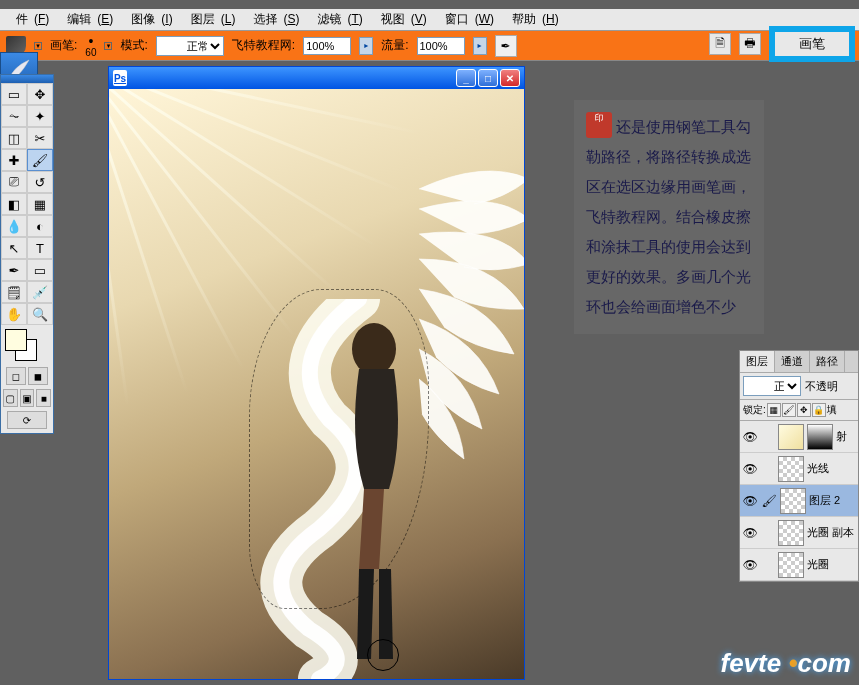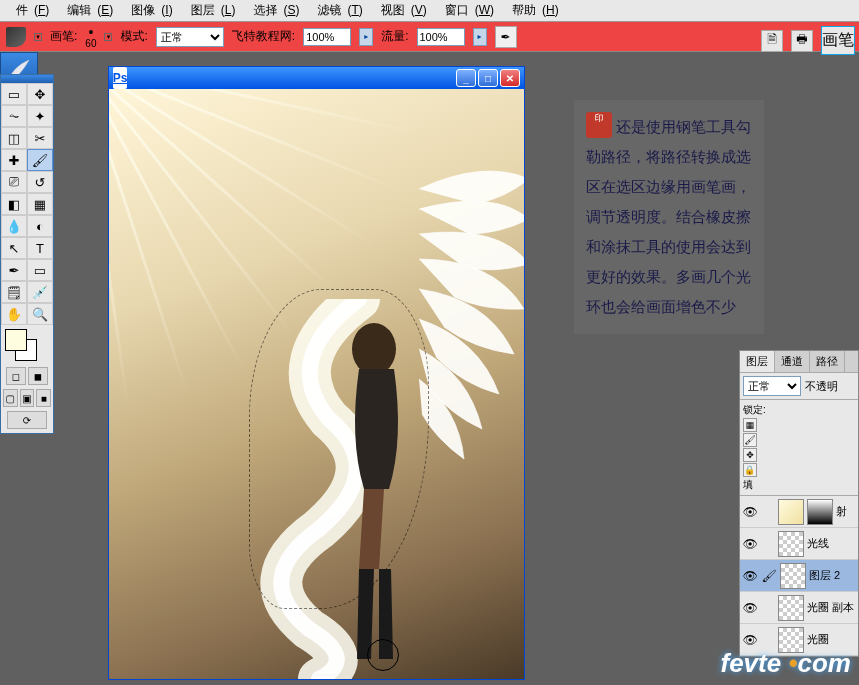--- a/index.html
+++ b/index.html
@@ -1,46 +1,46 @@
 <!DOCTYPE html>
 <html><head>
 <meta charset="utf-8">
 <style>
 * { margin: 0; padding: 0; box-sizing: border-box; font-family: "Microsoft YaHei", SimSun, sans-serif; }
 body { width: 859px; height: 685px; background: #606060; overflow: hidden; position: relative; }
 
-.menubar { background: #e8e8e8; height: 22px; display: flex; align-items: center; padding: 0 4px; font-size: 12px; border-bottom: 1px solid #999; }
+.menubar { background: #e8e8e8; height: 22px; display: flex; align-items: center; padding: 0 4px; font-size: 12px; border-bottom: 1px solid #999; margin-top: 9px; }
 .menubar span { padding: 2px 6px; cursor: pointer; }
 .menubar span u { text-decoration: underline; }
 
-.optionsbar { background: #ef4444; height: 30px; display: flex; align-items: center; padding: 0 6px; font-size: 12px; border-bottom: 1px solid #888; gap: 8px; }
+.optionsbar { background: #f97316; height: 30px; display: flex; align-items: center; padding: 0 6px; font-size: 12px; border-bottom: 1px solid #888; gap: 8px; }
 .brush-icon { width: 20px; height: 20px; background: linear-gradient(135deg, #333, #666); border-radius: 2px 2px 10px 2px; }
 .dropdown-arrow { width: 8px; height: 8px; border: 1px solid #666; display: inline-flex; align-items: center; justify-content: center; font-size: 7px; }
-.opt-select { height: 20px; font-size: 11px; border: 1px solid #7b9ebd; background: #fff; }
+.opt-select { height: 20px; font-size: 11px; border: 1px solid #7b9ebd; background: #fff; padding-left: 26px; }
 .opt-input { width: 48px; height: 18px; font-size: 11px; border: 1px solid #7b9ebd; background: #fff; text-align: left; padding: 0 2px; }
 .spinner { width: 14px; height: 18px; background: #c5d6e8; border: 1px solid #7b9ebd; display: inline-flex; align-items: center; justify-content: center; font-size: 8px; color: #0046a0; }
 .opt-icon { width: 22px; height: 22px; border: 1px solid #aaa; background: #f0f0f0; display: flex; align-items: center; justify-content: center; font-size: 12px; }
 
 .toolbox { position: absolute; left: 0; top: 74px; width: 54px; background: #e8e8e8; border: 1px solid #3b6ea5; }
 .toolbox-title { background: linear-gradient(#3b8ae5, #1e5fb0); height: 8px; }
 .tool-grid { display: grid; grid-template-columns: 1fr 1fr; }
 .tool { width: 26px; height: 22px; border: 1px solid #ccc; background: #e8e8e8; display: flex; align-items: center; justify-content: center; font-size: 13px; cursor: pointer; }
 .tool.active { background: #bcd4f0; border: 1px solid #5a8fd0; }
 .color-swatches { padding: 4px; position: relative; height: 40px; }
 .fg-swatch { width: 22px; height: 22px; background: #fffde0; border: 1px solid #000; position: absolute; top: 4px; left: 4px; }
 .bg-swatch { width: 22px; height: 22px; background: #fff; border: 1px solid #000; position: absolute; top: 14px; left: 14px; }
 .mode-row { display: flex; justify-content: center; gap: 2px; padding: 2px; }
 .mode-btn { width: 20px; height: 18px; border: 1px solid #aaa; background: #ddd; font-size: 10px; display: flex; align-items: center; justify-content: center; }
 
 .feather-float { position: absolute; left: 0; top: 52px; width: 38px; height: 40px; background: linear-gradient(#3b8ae5, #1e5fb0); border: 1px solid #1a4d88; display: flex; align-items: center; justify-content: center; }
 .feather-float svg { width: 30px; height: 30px; }
 
 .doc-window { position: absolute; left: 108px; top: 66px; width: 417px; height: 614px; border: 1px solid #0046d5; background: #7a7a7a; }
 .doc-titlebar { height: 22px; background: linear-gradient(#3d95ff, #0054e3); display: flex; align-items: center; padding: 0 4px; color: #fff; font-size: 12px; font-weight: bold; }
-.doc-titlebar .ps-icon { width: 14px; height: 22px; background: #fff; border-radius: 2px; margin-right: 4px; display: flex; align-items: center; justify-content: center; font-size: 12px; color: #0054e3; text-decoration: underline; }
+.doc-titlebar .ps-icon { width: 14px; height: 16px; background: #fff; border-radius: 2px; margin-right: 4px; display: flex; align-items: center; justify-content: center; font-size: 10px; color: #0054e3; text-decoration: underline; }
 .win-btns { margin-left: auto; display: flex; gap: 2px; }
 .win-btn { width: 20px; height: 18px; border: 1px solid #fff; border-radius: 3px; display: flex; align-items: center; justify-content: center; font-size: 10px; color: #fff; font-weight: bold; }
 .win-min { background: linear-gradient(#7eb1ff, #2f6fd8); }
 .win-max { background: linear-gradient(#7eb1ff, #2f6fd8); }
 .win-close { background: linear-gradient(#f08080, #d42a2a); }
 .canvas { width: 100%; height: calc(100% - 22px); background: linear-gradient(160deg, #fff5d8 0%, #e8d8b0 30%, #c0a87a 55%, #8a7050 80%, #4a3a28 100%); position: relative; overflow: hidden; }
 .rays { position: absolute; top: -30px; left: -30px; width: 280px; height: 280px; }
 .ray { position: absolute; top: 0; left: 0; width: 350px; height: 3px; background: linear-gradient(to right, rgba(255,255,240,0.9), rgba(255,255,240,0)); transform-origin: left center; }
 .wing { position: absolute; right: -10px; top: 60px; width: 230px; height: 330px; }
 .swirl { position: absolute; left: 110px; top: 210px; width: 200px; height: 380px; }
@@ -49,39 +49,39 @@
 .brush-cursor { position: absolute; left: 258px; top: 550px; width: 32px; height: 32px; border: 1px solid #000; border-radius: 50%; }
 
 .instruction-box { position: absolute; right: 95px; top: 100px; width: 190px; background: rgba(120,120,120,0.3); padding: 12px; font-size: 15px; line-height: 2.0; color: #1a1a4a; }
 .seal { width: 26px; height: 26px; background: #c0392b; border-radius: 3px; display: inline-block; vertical-align: top; margin-right: 4px; color: #fff; font-size: 9px; text-align: center; line-height: 13px; }
 
 .layers-panel { position: absolute; right: 0; top: 350px; width: 120px; background: #e8e8e8; border: 1px solid #888; font-size: 11px; }
 .panel-tabs { display: flex; background: #d0d0d0; border-bottom: 1px solid #aaa; }
 .panel-tab { padding: 3px 6px; border-right: 1px solid #aaa; cursor: pointer; font-size: 11px; }
 .panel-tab.active { background: #e8e8e8; }
 .panel-opts { padding: 3px; display: flex; align-items: center; gap: 4px; border-bottom: 1px solid #aaa; }
-.panel-lock { padding: 3px; display: flex; align-items: flex-start; gap: 1px; border-bottom: 1px solid #aaa; font-size: 10px; flex-direction: column; }
+.panel-lock { padding: 3px; display: flex; align-items: flex-start; gap: 1px; border-bottom: 1px solid #aaa; font-size: 10px; }
 .lock-icon { width: 14px; height: 14px; border: 1px solid #999; background: #f0f0f0; font-size: 9px; display: flex; align-items: center; justify-content: center; }
 .layer-row { display: flex; align-items: center; height: 32px; border-bottom: 1px solid #ccc; padding: 0 2px; gap: 3px; }
 .layer-row.selected { background: #9ab8e0; }
 .eye { width: 16px; height: 16px; display: flex; align-items: center; justify-content: center; font-size: 12px; }
 .layer-thumb { width: 26px; height: 26px; border: 1px solid #888; background: #fff; }
 .layer-thumb.checker { background: repeating-conic-gradient(#ccc 0 25%, #fff 0 50%) 0 0/8px 8px; }
 .layer-thumb.grad { background: linear-gradient(#fff, #000); }
 .layer-thumb.yellow { background: linear-gradient(135deg, #fffbe0, #f0e0a0); }
 .layer-name { font-size: 11px; overflow: hidden; white-space: nowrap; }
 
 .watermark { position: absolute; right: 8px; bottom: 6px; color: #fff; text-align: right; }
 .wm-url { font-size: 26px; font-weight: bold; font-style: italic; text-shadow: 0 0 6px #4af; padding-left: 34px; }
 .wm-url .dot { color: #f0a020; }
 .wm-sub { font-size: 18px; font-weight: bold; font-style: italic; color: #4ac0ff; text-shadow: 0 0 4px #026; }
 
 .right-icons { position: absolute; right: 4px; top: 26px; display: flex; gap: 8px; align-items: center; }
 .right-icons .opt-icon { background: #e8e8e8; }
-.brush-palette-btn { border: 1px solid #0ea5e9; background: #e8e8e8; padding: 3px 0; font-size: 16px; }
+.brush-palette-btn { border: 6px solid #0ea5e9; background: #e8e8e8; padding: 3px 24px; font-size: 13px; }
 </style>
 </head>
 <body>
 
 <div class="menubar">
   <span><span>件</span>(<u>F</u>)</span>
   <span><span>编辑</span>(<u>E</u>)</span>
   <span><span>图像</span>(<u>I</u>)</span>
   <span><span>图层</span>(<u>L</u>)</span>
   <span><span>选择</span>(<u>S</u>)</span>
@@ -202,21 +202,21 @@
       <path d="M30 50 Q20 120 35 170 L60 170 Q75 120 65 50 Z" fill="#2a2520"></path>
       <path d="M35 170 L30 250 L50 250 L55 170 Z" fill="#6a4530"></path>
       <path d="M30 250 L28 340 L42 340 L45 250 Z" fill="#1a1a1a"></path>
       <path d="M50 250 L50 340 L64 340 L62 250 Z" fill="#1a1a1a"></path>
     </svg>
     <div class="brush-cursor"></div>
   </div>
 </div>
 
 <div class="instruction-box">
-  <span class="seal">印</span><span>还是使用钢笔工具勾勒路径，将路径转换成选区在选区边缘用画笔画，调节透明度。结合橡皮擦和涂抹工具的使用会达到更好的效果。多画几个光环也会给画面增色不少</span>
+  <span class="seal">印</span><span>还是使用钢笔工具勾勒路径，将路径转换成选区在选区边缘用画笔画，飞特教程网。结合橡皮擦和涂抹工具的使用会达到更好的效果。多画几个光环也会给画面增色不少</span>
 </div>
 
 <div class="layers-panel">
   <div class="panel-tabs">
     <div class="panel-tab active">图层</div>
     <div class="panel-tab">通道</div>
     <div class="panel-tab">路径</div>
   </div>
   <div class="panel-opts">
     <select class="opt-select" style="width:58px">

